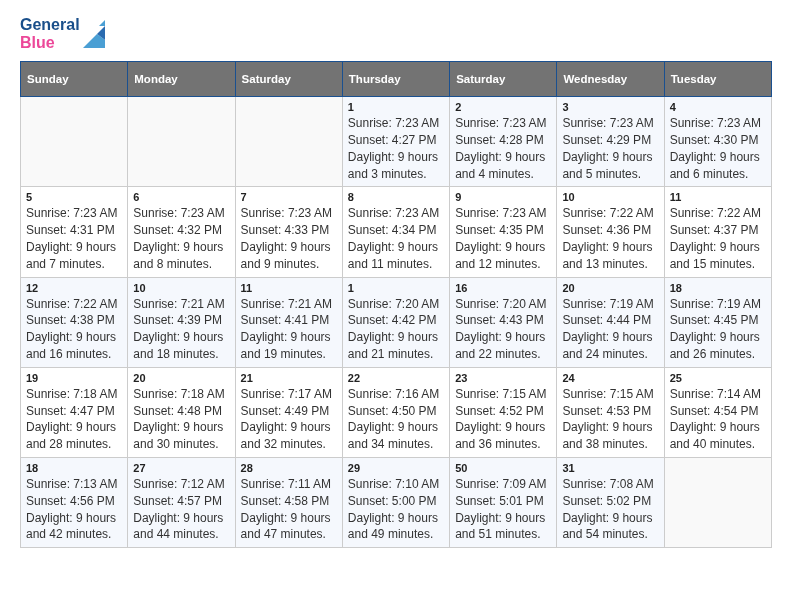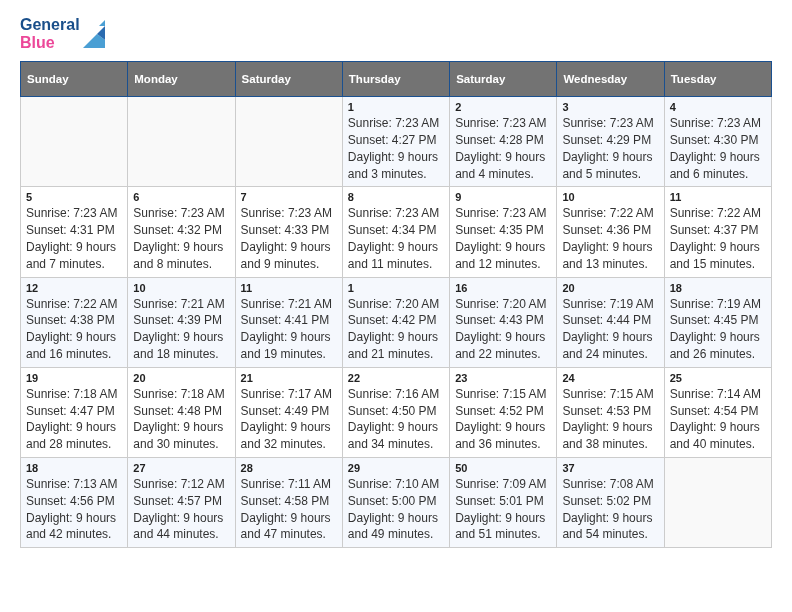--- a/index.html
+++ b/index.html
@@ -252,20 +252,20 @@
       </td>
           <td>
         <span class="day-number">29</span>
         <span class="day-info">Sunrise: 7:10 AM<br>Sunset: 5:00 PM<br>Daylight: 9 hours and 49 minutes.</span>
       </td>
           <td>
         <span class="day-number">50</span>
         <span class="day-info">Sunrise: 7:09 AM<br>Sunset: 5:01 PM<br>Daylight: 9 hours and 51 minutes.</span>
       </td>
           <td>
-        <span class="day-number">37</span>
+        <span class="day-number">31</span>
         <span class="day-info">Sunrise: 7:08 AM<br>Sunset: 5:02 PM<br>Daylight: 9 hours and 54 minutes.</span>
       </td>
           <td class="empty-cell"></td>
         </tr>
       </tbody>
   </table>
 </div>
 
 </body></html>

